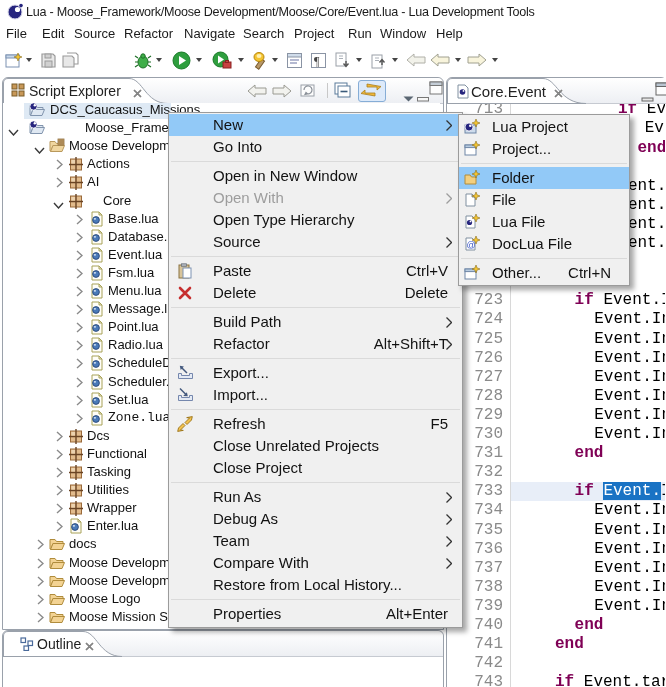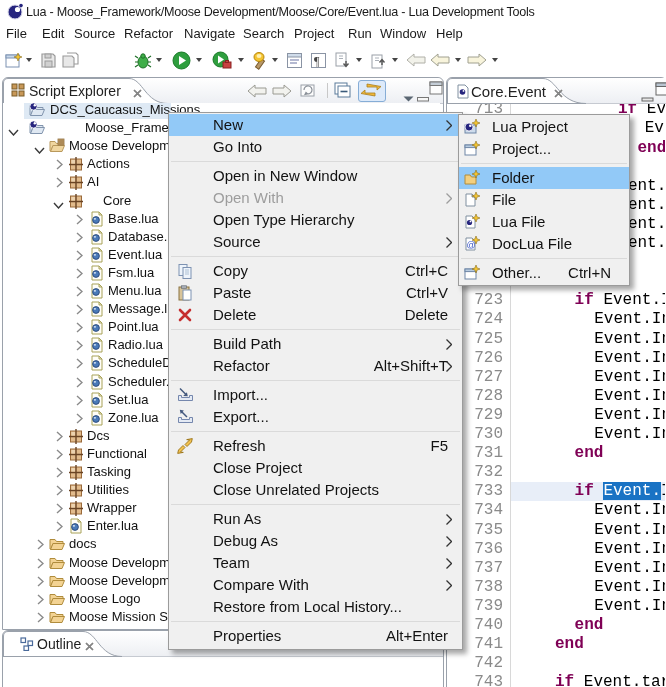--- a/index.html
+++ b/index.html
@@ -495,21 +495,21 @@
     <div class="trow" style="left:0;top:305.7px;width:437px;">
       <span style="position:absolute;left:73px;top:3px;"><svg width="7" height="11" viewBox="0 0 7 11">
           <path d="M1 1 l5 4.5 L1 10" fill="none" stroke="#8a8a8a" stroke-width="1.4"></path>
         </svg></span>
       <span style="position:absolute;left:86px;top:1px;"><svg width="16" height="16" viewBox="0 0 16 16">
           <path d="M3 1 h7 l3 3 v11 H3Z" fill="#fffef8" stroke="#a8a258" stroke-width="1"></path>
           <path d="M10 1 l3 3 h-3Z" fill="#f0eed8" stroke="#a8a258" stroke-width="1"></path>
           <circle cx="7" cy="9" r="3.4" fill="#4a7ab8" stroke="#1e3c6e" stroke-width="0.8"></circle>
           <ellipse cx="5.9" cy="7.8" rx="1.2" ry="0.9" fill="#cfe0f4"></ellipse>
         </svg></span>
-      <span class="tlabel" style="left:105px;">Zone.lua</span>
+      <span class="tlabel" style="left:105px;font-family:Liberation Mono, monospace;">Zone.lua</span>
     </div>
     <div class="trow" style="left:0;top:323.8px;width:437px;">
       <span style="position:absolute;left:53px;top:3px;"><svg width="7" height="11" viewBox="0 0 7 11">
           <path d="M1 1 l5 4.5 L1 10" fill="none" stroke="#8a8a8a" stroke-width="1.4"></path>
         </svg></span>
       <span style="position:absolute;left:65px;top:1px;"><svg width="16" height="16" viewBox="0 0 16 16">
           <rect x="2.5" y="3" width="11" height="11" fill="#e2bb8c" stroke="#9a6a3a" stroke-width="1"></rect>
           <path d="M8 1 V16 M1 8.5 H15" stroke="#6a4424" stroke-width="1.4"></path>
           <rect x="3.5" y="4" width="3.5" height="3.5" fill="#ecd2ae"></rect>
         </svg></span>
@@ -652,29 +652,20 @@
       <span class="lbl" style="left:44px">Source</span>
       <svg class="sub" width="6" height="11" viewBox="0 0 6 11">
         <path d="M0.5 0.5 l5 5 l-5 5" fill="none" stroke="#333" stroke-width="1.3"></path>
       </svg>
     </div>
     <div class="msep">
       <div></div>
     </div>
     <div class="mi">
       <span class="micon"><svg width="16" height="16" viewBox="0 0 16 16">
-          <rect x="2" y="1.5" width="8" height="11" fill="#eef4fb" stroke="#7d92b2" stroke-width="1"></rect>
-          <rect x="6" y="4.5" width="8" height="11" fill="#eef4fb" stroke="#7d92b2" stroke-width="1"></rect>
-          <path d="M8 7h4M8 9h4M8 11h4" stroke="#9db4cc" stroke-width="0.8"></path>
-        </svg></span>
-      <span class="lbl" style="left:44px">Copy</span>
-      <span class="sc">Ctrl+C</span>
-    </div>
-    <div class="mi">
-      <span class="micon"><svg width="16" height="16" viewBox="0 0 16 16">
           <rect x="2" y="2" width="10" height="13" fill="#d8c49a" stroke="#8a7340" stroke-width="1"></rect>
           <rect x="4.5" y="0.8" width="5" height="2.5" fill="#b0b6be" stroke="#6e747c" stroke-width="0.8"></rect>
           <rect x="6" y="5" width="8" height="10" fill="#fff" stroke="#7d92b2" stroke-width="1"></rect>
         </svg></span>
       <span class="lbl" style="left:44px">Paste</span>
       <span class="sc">Ctrl+V</span>
     </div>
     <div class="mi">
       <span class="micon"><svg width="16" height="16" viewBox="0 0 16 16">
           <path d="M3 3 L13 13 M13 3 L3 13" stroke="#c62f2f" stroke-width="2.6" stroke-linecap="round"></path>
@@ -697,49 +688,49 @@
       <svg class="sub" width="6" height="11" viewBox="0 0 6 11">
         <path d="M0.5 0.5 l5 5 l-5 5" fill="none" stroke="#333" stroke-width="1.3"></path>
       </svg>
     </div>
     <div class="msep">
       <div></div>
     </div>
     <div class="mi">
       <span class="micon"><svg width="17" height="16" viewBox="0 0 17 16">
           <path d="M1.5 8.5 V13.5 H15.5 V8.5 H12.5 V10.5 H4.5 V8.5Z" fill="#e4eaf4" stroke="#7587ad" stroke-width="1"></path>
+          <path d="M10 8 L4.5 2.5" stroke="#44597e" stroke-width="1.5"></path>
+          <path d="M2.8 0.8 L6.9 1.6 L3.7 4.9Z" fill="#44597e"></path>
+        </svg></span>
+      <span class="lbl" style="left:44px">Export...</span>
+    </div>
+    <div class="mi">
+      <span class="micon"><svg width="17" height="16" viewBox="0 0 17 16">
+          <path d="M1.5 8.5 V13.5 H15.5 V8.5 H12.5 V10.5 H4.5 V8.5Z" fill="#e4eaf4" stroke="#7587ad" stroke-width="1"></path>
           <path d="M3 1.5 L9 7.5" stroke="#44597e" stroke-width="1.5"></path>
           <path d="M10.8 9.2 L9.9 5.2 L6.2 8.9Z" fill="#44597e"></path>
         </svg></span>
       <span class="lbl" style="left:44px">Import...</span>
-    </div>
-    <div class="mi">
-      <span class="micon"><svg width="17" height="16" viewBox="0 0 17 16">
-          <path d="M1.5 8.5 V13.5 H15.5 V8.5 H12.5 V10.5 H4.5 V8.5Z" fill="#e4eaf4" stroke="#7587ad" stroke-width="1"></path>
-          <path d="M10 8 L4.5 2.5" stroke="#44597e" stroke-width="1.5"></path>
-          <path d="M2.8 0.8 L6.9 1.6 L3.7 4.9Z" fill="#44597e"></path>
-        </svg></span>
-      <span class="lbl" style="left:44px">Export...</span>
     </div>
     <div class="msep">
       <div></div>
     </div>
     <div class="mi">
       <span class="micon"><svg width="16" height="16" viewBox="0 0 16 16">
           <path d="M1.5 12 l4.5-4.5 2 2 L3.5 14 l2.8 0.4 -5.6 1Z" fill="#f2c14e" stroke="#9a7318" stroke-width="0.9"></path>
           <path d="M14.5 4 L10 8.5 l-2-2 L12.5 2 l-2.8-0.4 5.6-1Z" fill="#f2c14e" stroke="#9a7318" stroke-width="0.9"></path>
         </svg></span>
       <span class="lbl" style="left:44px">Refresh</span>
       <span class="sc">F5</span>
     </div>
     <div class="mi">
+      <span class="lbl" style="left:44px">Close Unrelated Projects</span>
+    </div>
+    <div class="mi">
       <span class="lbl" style="left:44px">Close Project</span>
-    </div>
-    <div class="mi">
-      <span class="lbl" style="left:44px">Close Unrelated Projects</span>
     </div>
     <div class="msep">
       <div></div>
     </div>
     <div class="mi">
       <span class="lbl" style="left:44px">Run As</span>
       <svg class="sub" width="6" height="11" viewBox="0 0 6 11">
         <path d="M0.5 0.5 l5 5 l-5 5" fill="none" stroke="#333" stroke-width="1.3"></path>
       </svg>
     </div>

